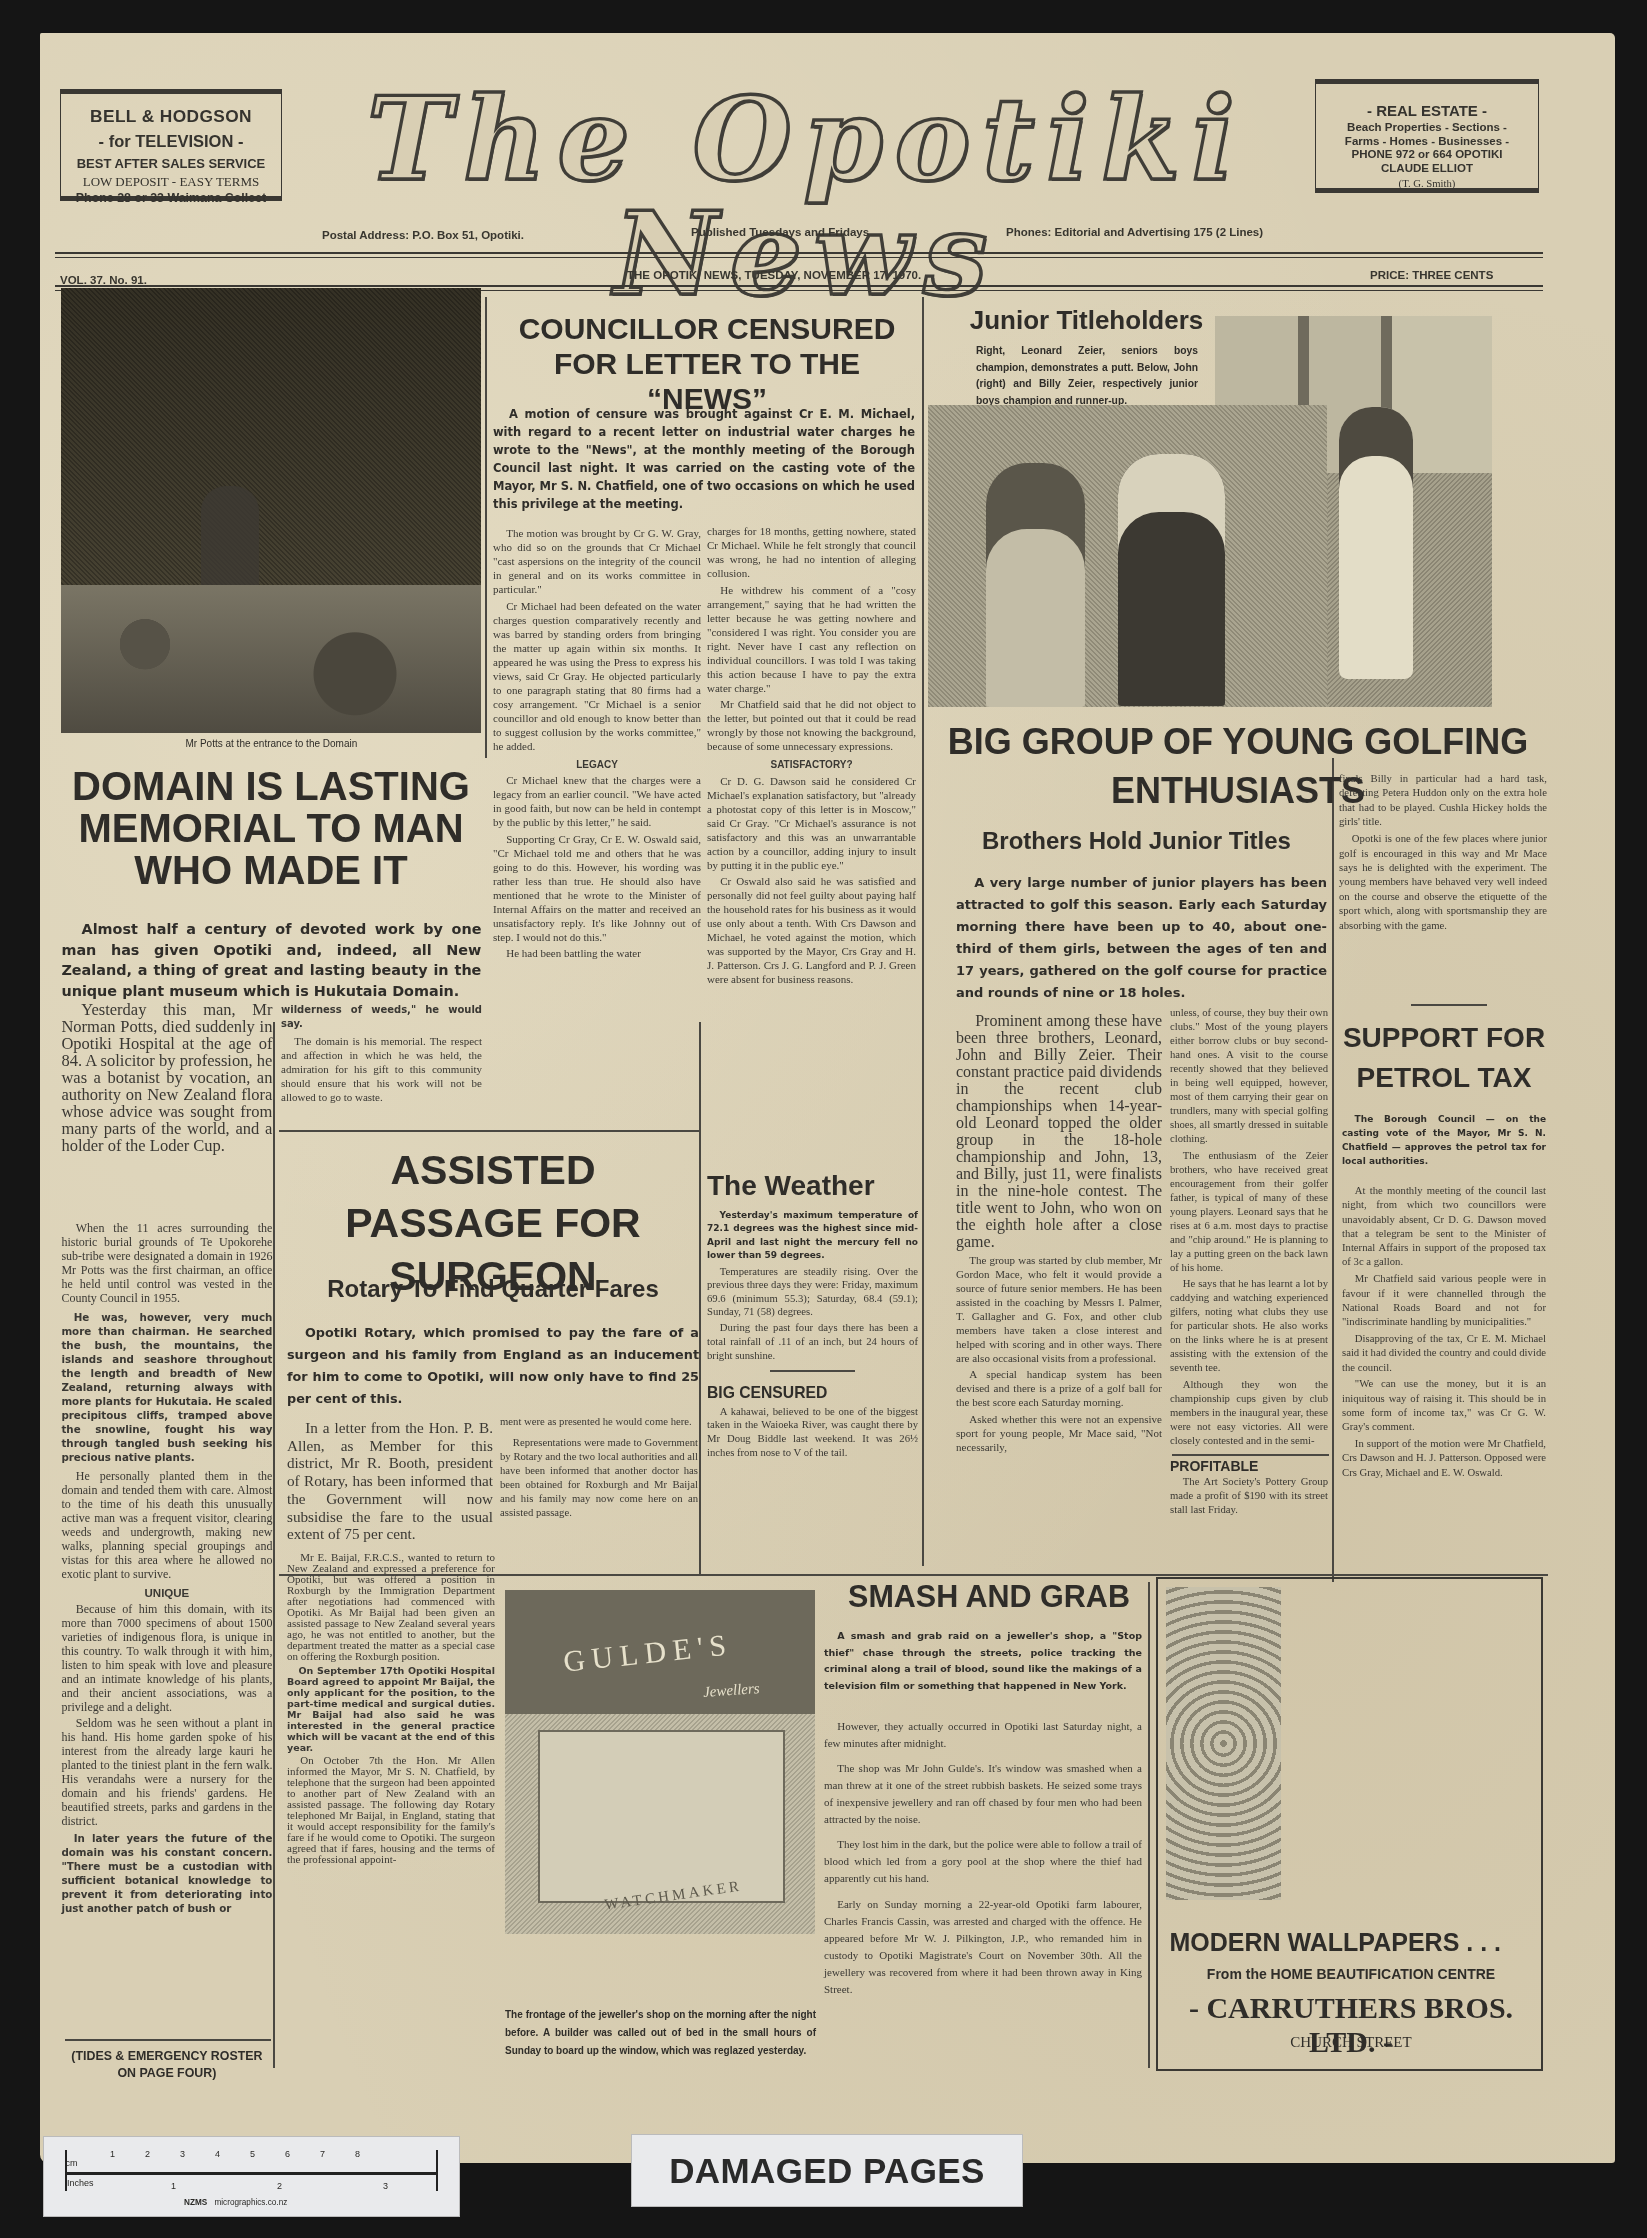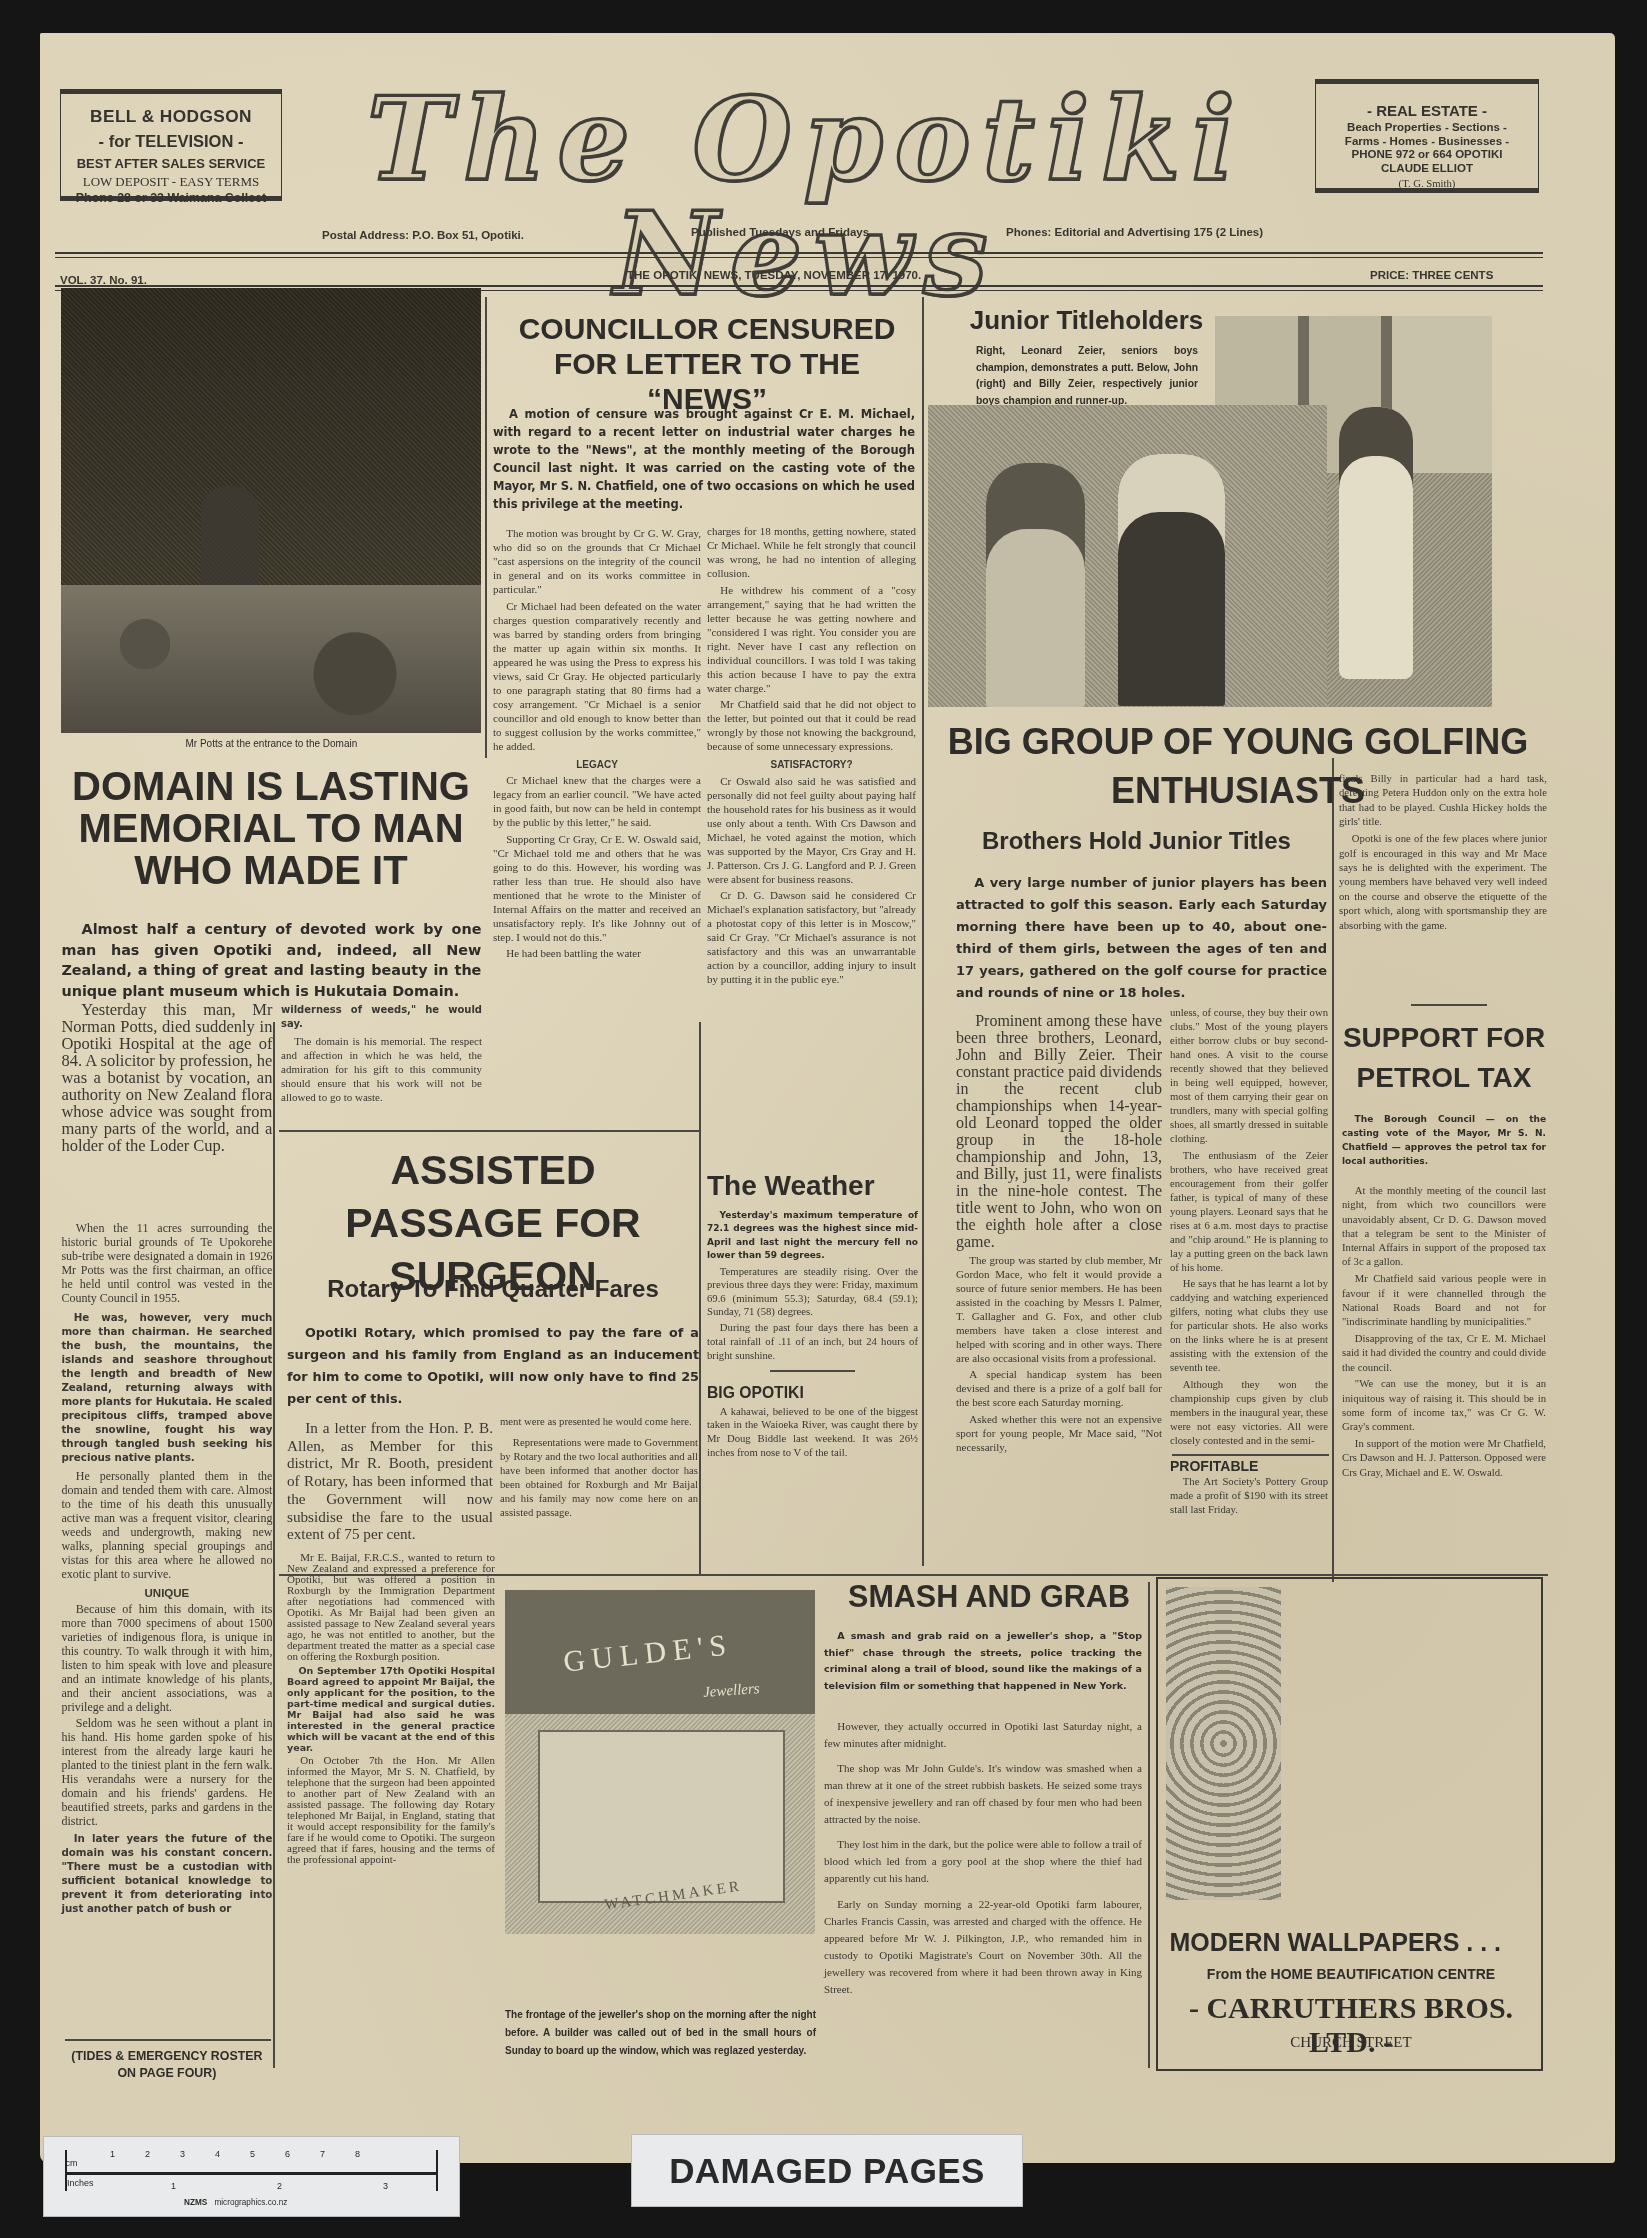--- a/index.html
+++ b/index.html
@@ -130,22 +130,22 @@
     <div class="sh" style="font-size:10px;">LEGACY</div>
     <p>Cr Michael knew that the charges were a legacy from an earlier council. "We have acted in good faith, but now can be held in contempt by the public by this letter," he said.</p>
     <p>Supporting Cr Gray, Cr E. W. Oswald said, "Cr Michael told me and others that he was going to do this. However, his wording was rather less than true. He should also have mentioned that he wrote to the Minister of Internal Affairs on the matter and received an unsatisfactory reply. It's like Johnny out of step. I would not do this."</p>
     <p>He had been battling the water</p>
   </div>
   <div class="abs body" style="left:667px; top:491px; width:209px; font-size:11px; line-height:14px;">
     <p style="text-indent:0;">charges for 18 months, getting nowhere, stated Cr Michael. While he felt strongly that council was wrong, he had no intention of alleging collusion.</p>
     <p>He withdrew his comment of a "cosy arrangement," saying that he had written the letter because he was getting nowhere and "considered I was right. You consider you are right. Never have I cast any reflection on individual councillors. I was told I was taking this action because I have to pay the extra water charge."</p>
     <p>Mr Chatfield said that he did not object to the letter, but pointed out that it could be read wrongly by those not knowing the background, because of some unnecessary expressions.</p>
     <div class="sh" style="font-size:10px;">SATISFACTORY?</div>
+    <p>Cr D. G. Dawson said he considered Cr Michael's explanation satisfactory, but "already a photostat copy of this letter is in Moscow," said Cr Gray. "Cr Michael's assurance is not satisfactory and this was an unwarrantable action by a councillor, adding injury to insult by putting it in the public eye."</p>
     <p>Cr Oswald also said he was satisfied and personally did not feel guilty about paying half the household rates for his business as it would use only about a tenth. With Crs Dawson and Michael, he voted against the motion, which was supported by the Mayor, Crs Gray and H. J. Patterson. Crs J. G. Langford and P. J. Green were absent for business reasons.</p>
-    <p>Cr D. G. Dawson said he considered Cr Michael's explanation satisfactory, but "already a photostat copy of this letter is in Moscow," said Cr Gray. "Cr Michael's assurance is not satisfactory and this was an unwarrantable action by a councillor, adding injury to insult by putting it in the public eye."</p>
   </div>
 
   <div class="abs hd cond" style="left:247px; top:1111px; width:412px; font-size:41px; line-height:53px;">ASSISTED PASSAGE FOR SURGEON</div>
   <div class="abs sub cond" style="left:247px; top:1242px; width:412px; font-size:24px;">Rotary To Find Quarter Fares</div>
   <div class="abs lede" style="left:247px; top:1289px; width:412px; font-size:12.8px; line-height:22px;">Opotiki Rotary, which promised to pay the fare of a surgeon and his family from England as an inducement for him to come to Opotiki, will now only have to find 25 per cent of this.</div>
 
   <div class="abs body" style="left:247px; top:1386px; width:206px; font-size:15.2px; line-height:17.7px;">
     <p>In a letter from the Hon. P. B. Allen, as Member for this district, Mr R. Booth, president of Rotary, has been informed that the Government will now subsidise the fare to the usual extent of 75 per cent.</p>
   </div>
   <div class="abs body" style="left:247px; top:1519px; width:208px; font-size:11px; line-height:11px;">
@@ -159,21 +159,21 @@
   </div>
 
   <div class="abs" style="left:667px; top:1137px; width:211px;">
     <div class="sans cond" style="font-weight:bold; font-size:28px; color:#2f2d29;">The Weather</div>
     <div class="lede" style="font-size:9px; line-height:13.6px; margin-top:6.6px;">Yesterday's maximum temperature of 72.1 degrees was the highest since mid-April and last night the mercury fell no lower than 59 degrees.</div>
     <div class="body" style="font-size:10.7px; line-height:13.6px; margin-top:1.6px;">
       <p>Temperatures are steadily rising. Over the previous three days they were: Friday, maximum 69.6 (minimum 55.3); Saturday, 68.4 (59.1); Sunday, 71 (58) degrees.</p>
       <p>During the past four days there has been a total rainfall of .11 of an inch, but 24 hours of bright sunshine.</p>
     </div>
     <div class="short-rule"></div>
-    <div class="sans" style="font-weight:bold; font-size:15.7px; color:#2f2d29; margin-top:11.5px;">BIG OPOTIKI</div>
+    <div class="sans" style="font-weight:bold; font-size:15.7px; color:#2f2d29; margin-top:11.5px;">BIG CENSURED</div>
     <div class="body" style="font-size:10.7px; line-height:13.6px; margin-top:3.3px;">
       <p>A kahawai, believed to be one of the biggest taken in the Waioeka River, was caught there by Mr Doug Biddle last weekend. It was 26½ inches from nose to V of the tail.</p>
     </div>
   </div>
 
   <div class="abs hd cond" style="left:923px; top:274px; width:247px; font-size:26px;">Junior Titleholders</div>
   <div class="abs caption" style="left:936px; top:310px; width:222px; font-size:10.3px; line-height:16.5px; text-align:justify;">Right, Leonard Zeier, seniors boys champion, demonstrates a putt. Below, John (right) and Billy Zeier, respectively junior boys champion and runner-up.</div>
 
   <div class="photo" style="left:1175px; top:283px; width:277px; height:391px; background: repeating-linear-gradient(135deg,#8a8573 0 1.6px,#a6a18c 1.6px 3.3px);">
     <div class="abs" style="left:0; top:0; width:277px; height:157px; background: linear-gradient(90deg,#bdb7a0 0 30%,#6f6b5d 30% 34%,#bdb7a0 34% 60%,#6f6b5d 60% 64%,#c8c2aa 64%);"></div>

